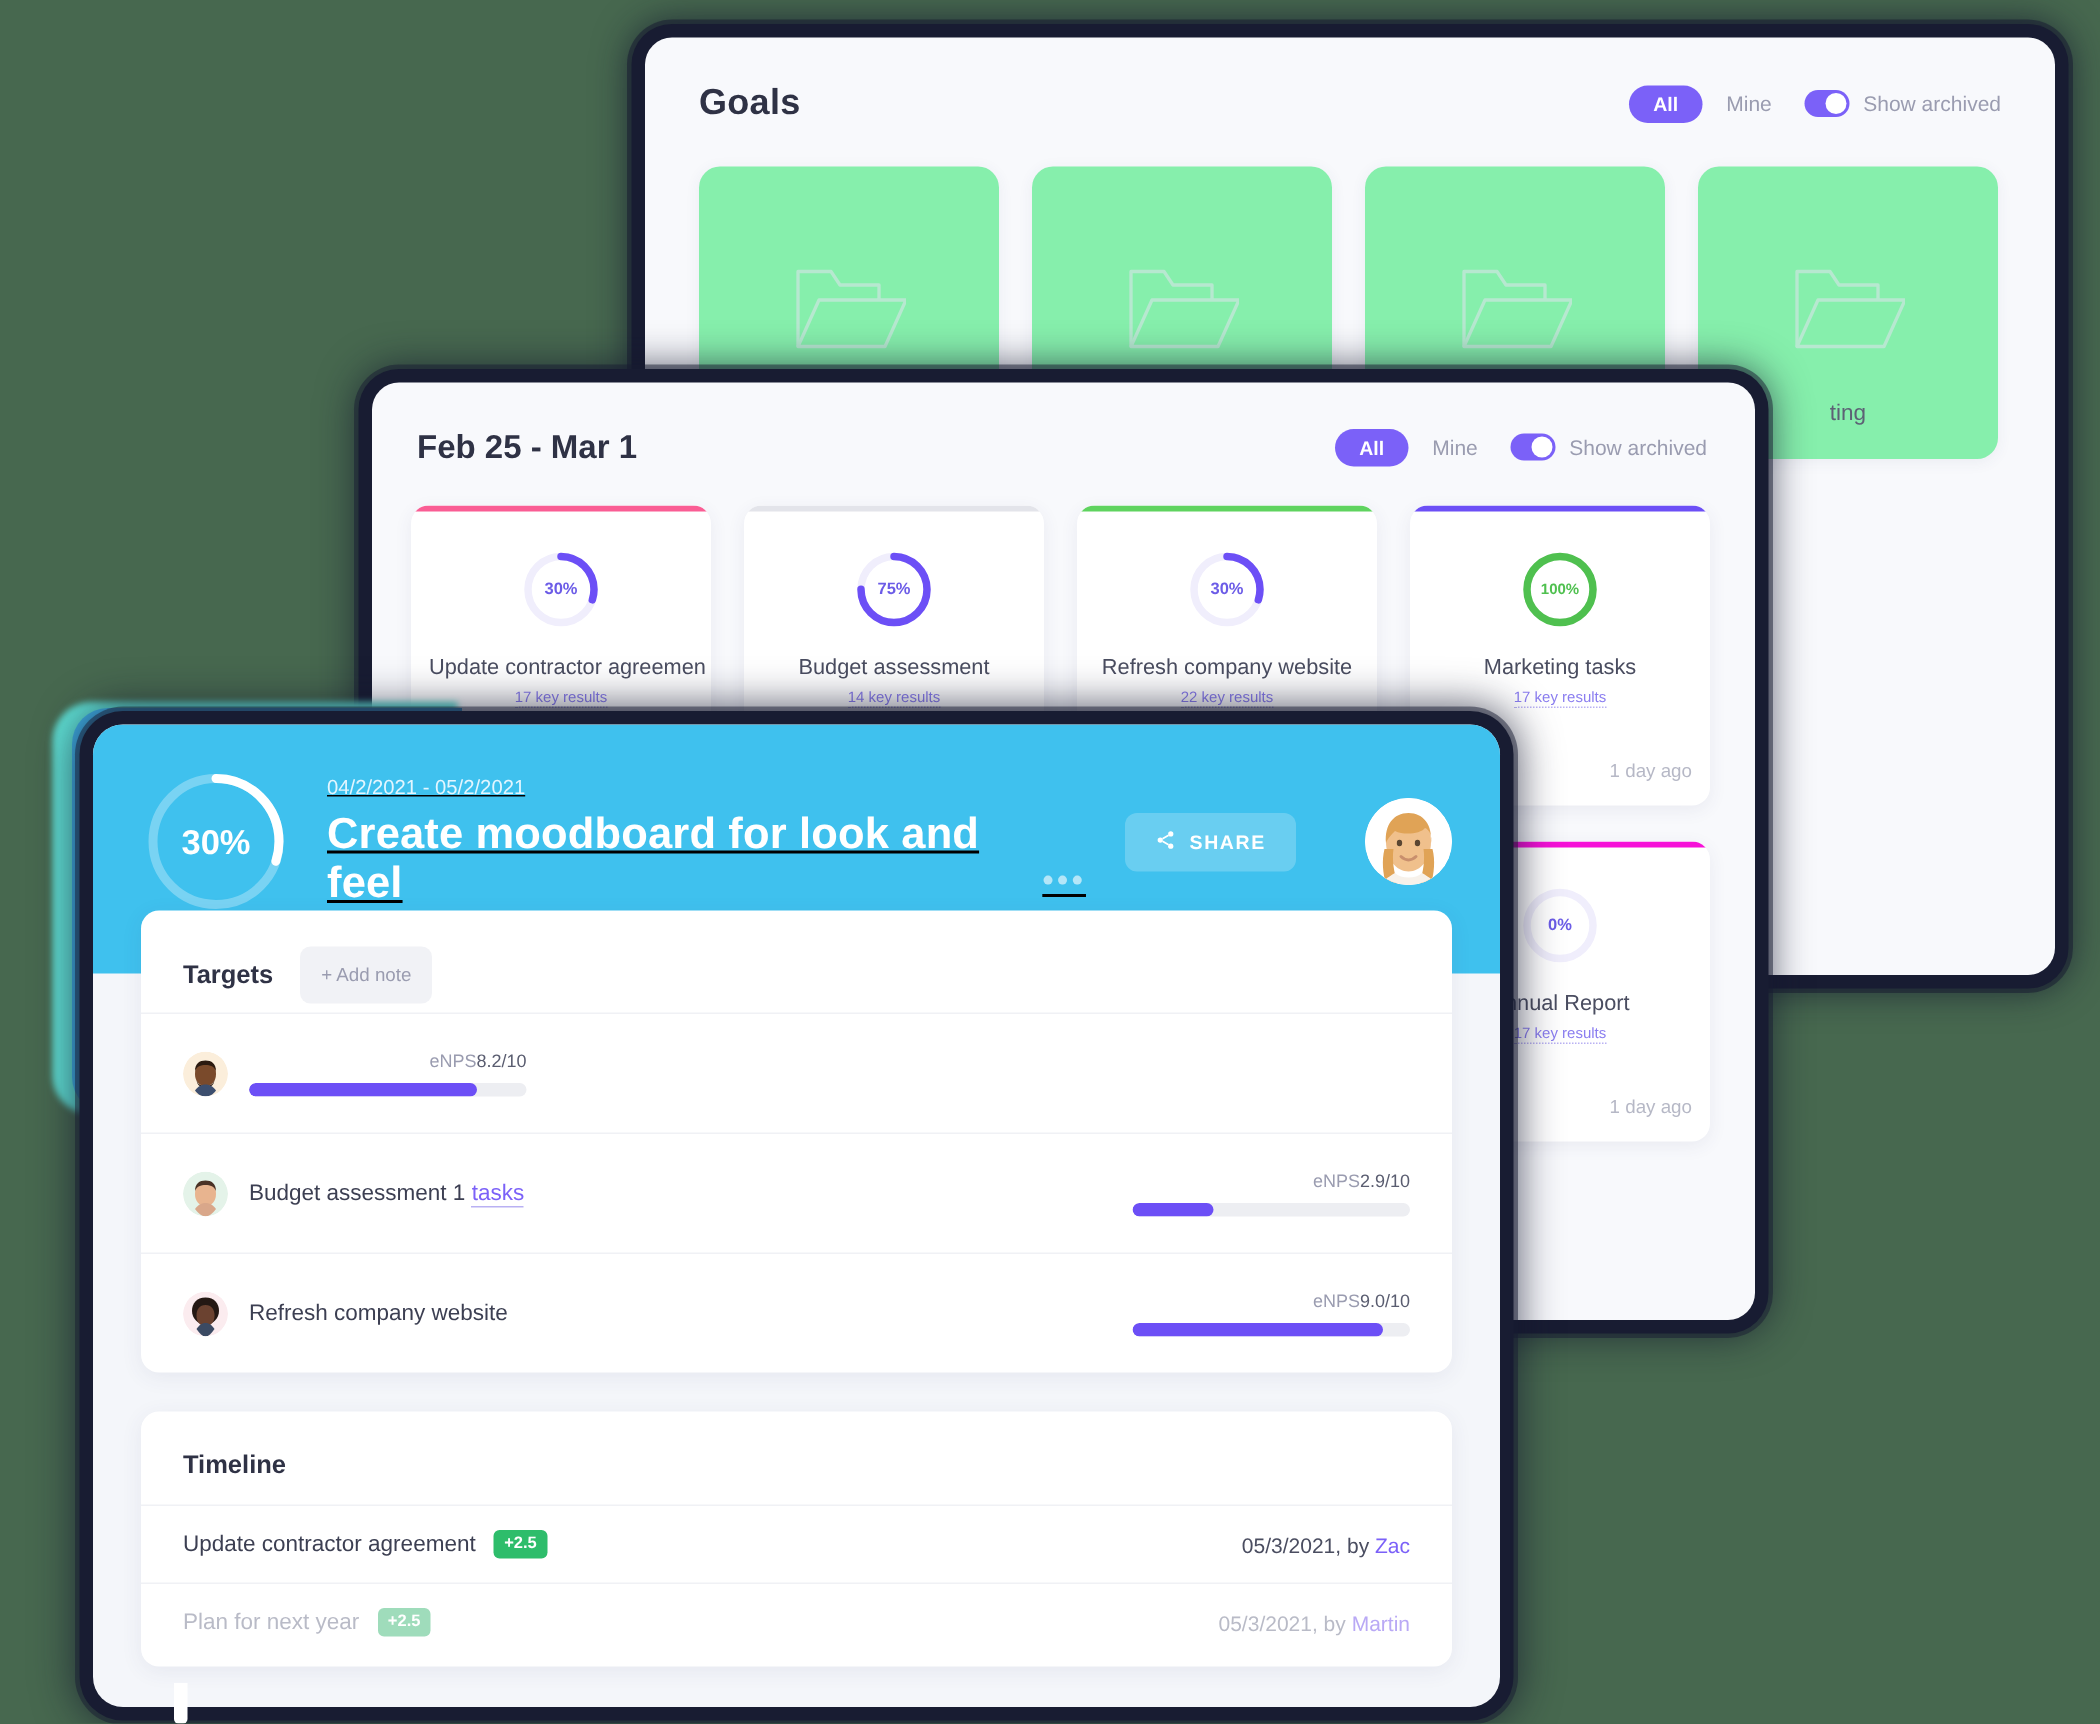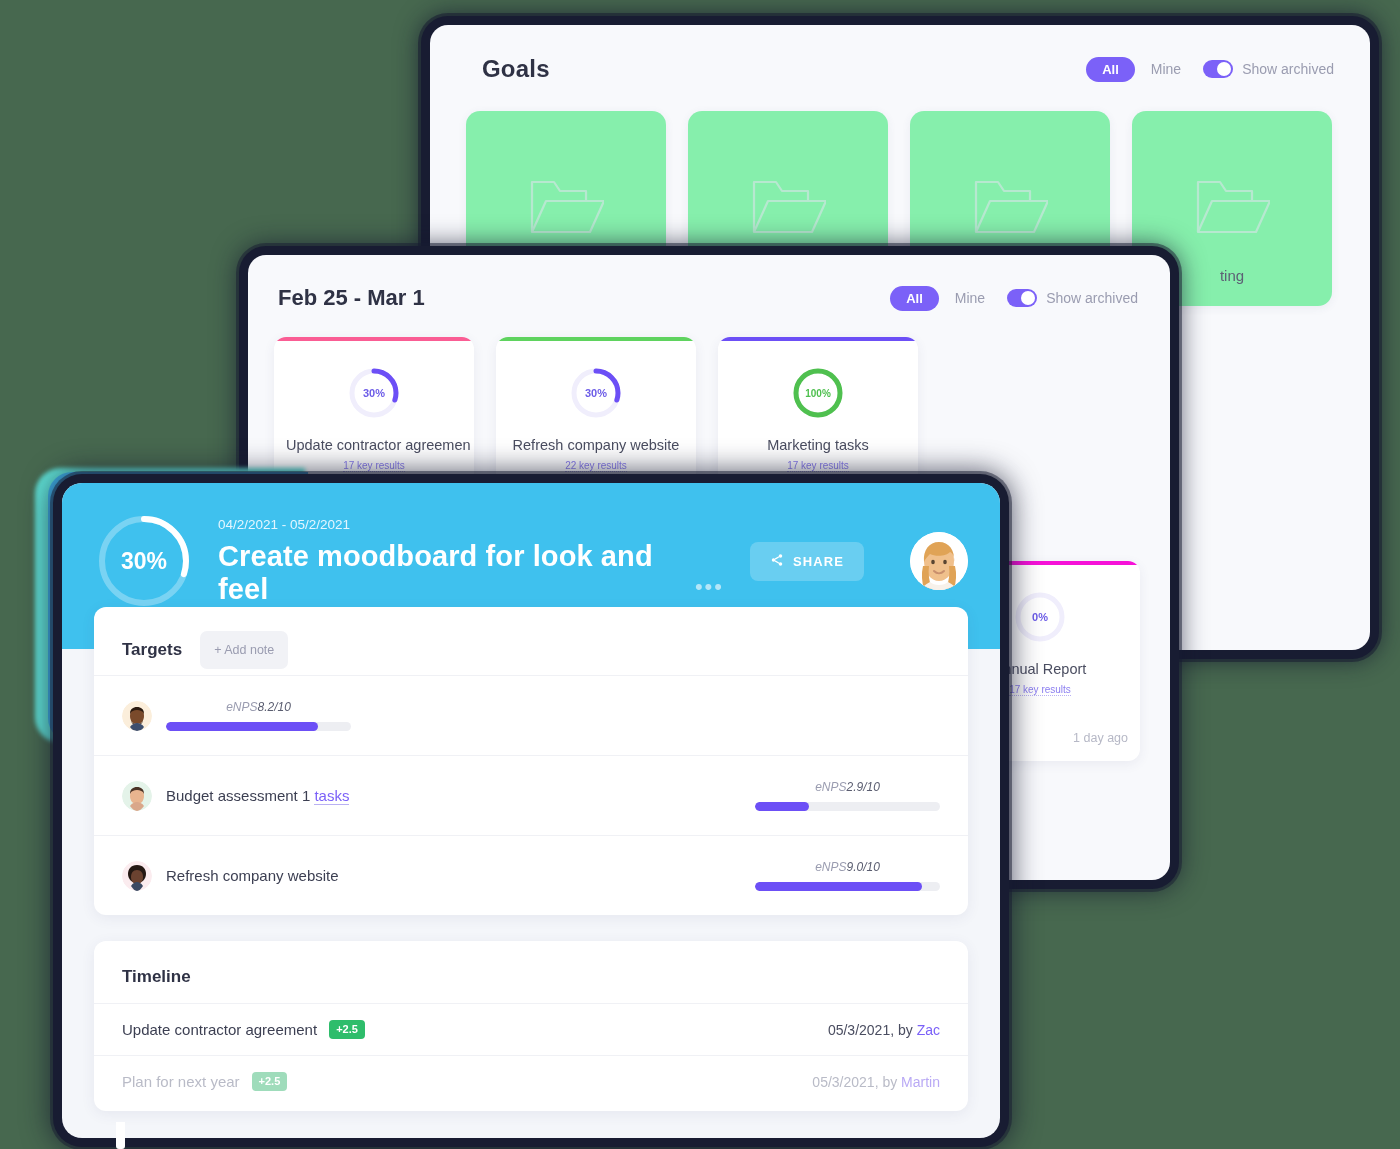--- a/index.html
+++ b/index.html
@@ -18,21 +18,21 @@
     background: #f8f9fc;
     border-radius: 18px;
     box-shadow: 0 0 0 9px #181c32, 0 0 0 12px rgba(24,28,50,.55),
                 0 0 24px 10px rgba(18,22,44,.75);
     overflow: hidden;
   }
   .goals-head {
     display: flex; align-items: center; justify-content: space-between;
     padding: 30px 36px 0 36px;
   }
-  .goals-title { font-size: 24px; font-weight: 700; color: #2f3245; letter-spacing: .2px; margin-left: 16px; }
+  .goals-title { font-size: 24px; font-weight: 700; color: #2f3245; letter-spacing: .2px; }
 
   .filters { display: flex; align-items: center; gap: 16px; }
   .pill-all {
     background: #7b61f8; color: #fff; font-size: 13px; font-weight: 600;
     padding: 6px 16px; border-radius: 14px; line-height: 1;
   }
   .pill-mine { color: #9a9cb0; font-size: 14px; }
   .toggle-wrap { display: flex; align-items: center; gap: 9px; margin-left: 6px; }
   .toggle {
     width: 30px; height: 18px; border-radius: 10px; background: #7b61f8;
@@ -128,21 +128,21 @@
   .detail-head {
     background: #3fc1ee; padding: 30px 32px 40px 34px;
     display: flex; align-items: center; gap: 26px; position: relative;
   }
   .big-ring { position: relative; width: 96px; height: 96px; flex: none; }
   .big-ring svg { display: block; transform: rotate(-90deg); }
   .big-ring .pct {
     position: absolute; inset: 0; display: flex; align-items: center; justify-content: center;
     font-size: 23px; font-weight: 700; color: #fff;
   }
-  .head-text { flex: 1; }
+  .head-text { flex: 1; text-decoration: underline; }
   .head-dates { color: #e3f6ff; font-size: 13.5px; margin-bottom: 8px; }
   .head-title-row { display: flex; align-items: flex-end; gap: 14px; }
   .head-title { color: #fff; font-size: 29px; font-weight: 700; letter-spacing: .1px; }
   .dots { color: #b4e6f8; font-size: 22px; letter-spacing: 2px; line-height: 1; padding-bottom: 8px;}
   .share-btn {
     background: rgba(255,255,255,.22); color: #fff; border: none;
     padding: 11px 20px; border-radius: 8px; font-size: 13px; font-weight: 600;
     letter-spacing: 1.1px; display: flex; align-items: center; gap: 9px;
     font-family: "Liberation Sans", sans-serif; cursor: pointer;
   }
@@ -169,21 +169,21 @@
     border-top: 1px solid #f0f1f5;
   }
   .target-row:first-of-type { border-top: none; }
   .avatar-sm {
     width: 30px; height: 30px; border-radius: 50%; flex: none; margin-right: 14px;
     overflow: hidden; position: relative;
   }
   .target-label { font-size: 15px; color: #3c3f52; flex: 1; }
   .task-link { color: #7b61f8; border-bottom: 1px solid #b9b1f3; }
   .metric { width: 185px; flex: none; }
-  .metric-top { display: flex; justify-content: center; font-size: 12px; color: #9a9cb0; margin-bottom: 8px; font-style: italic; }
+  .metric-top { display: flex; justify-content: flex-end; font-size: 12px; color: #9a9cb0; margin-bottom: 8px; }
   .metric-val { color: #5a5d70; }
   .bar { height: 9px; background: #edeef2; border-radius: 5px; overflow: hidden; }
   .bar > i { display: block; height: 100%; background: #6c4ff6; border-radius: 5px; }
 
   .panel.timeline { margin-top: 26px; padding-bottom: 4px; }
   .tl-title { font-size: 17px; font-weight: 700; color: #2f3245; padding: 26px 28px 16px 28px; }
   .tl-row {
     display: flex; align-items: center; justify-content: space-between;
     padding: 16px 28px; border-top: 1px solid #f0f1f5;
   }
@@ -284,20 +284,34 @@
               <circle cx="26" cy="26" r="22" fill="none" stroke="#6c4ff6" stroke-width="5" stroke-linecap="round" stroke-dasharray="41.5 138.2"></circle>
             </svg>
             <div class="pct">30%</div>
           </div>
         </div>
         <div class="goal-name">Update contractor agreemen</div>
         <div class="goal-kr-row"><span class="goal-kr">17 key results</span></div>
         <div class="goal-ago"></div>
       </div>
 
+      <div class="goal-card" style="--accent:#e3e4ea">
+        <div class="ring-wrap">
+          <div class="ring">
+            <svg width="52" height="52" viewBox="0 0 52 52">
+              <circle cx="26" cy="26" r="22" fill="none" stroke="#f0eefc" stroke-width="5"></circle>
+              <circle cx="26" cy="26" r="22" fill="none" stroke="#6c4ff6" stroke-width="5" stroke-linecap="round" stroke-dasharray="103.7 138.2"></circle>
+            </svg>
+            <div class="pct">75%</div>
+          </div>
+        </div>
+        <div class="goal-name">Budget assessment</div>
+        <div class="goal-kr-row"><span class="goal-kr">14 key results</span></div>
+        <div class="goal-ago"></div>
+      </div>
 
       <div class="goal-card" style="--accent:#5fd35f">
         <div class="ring-wrap">
           <div class="ring">
             <svg width="52" height="52" viewBox="0 0 52 52">
               <circle cx="26" cy="26" r="22" fill="none" stroke="#f0eefc" stroke-width="5"></circle>
               <circle cx="26" cy="26" r="22" fill="none" stroke="#6c4ff6" stroke-width="5" stroke-linecap="round" stroke-dasharray="41.5 138.2"></circle>
             </svg>
             <div class="pct">30%</div>
           </div>

